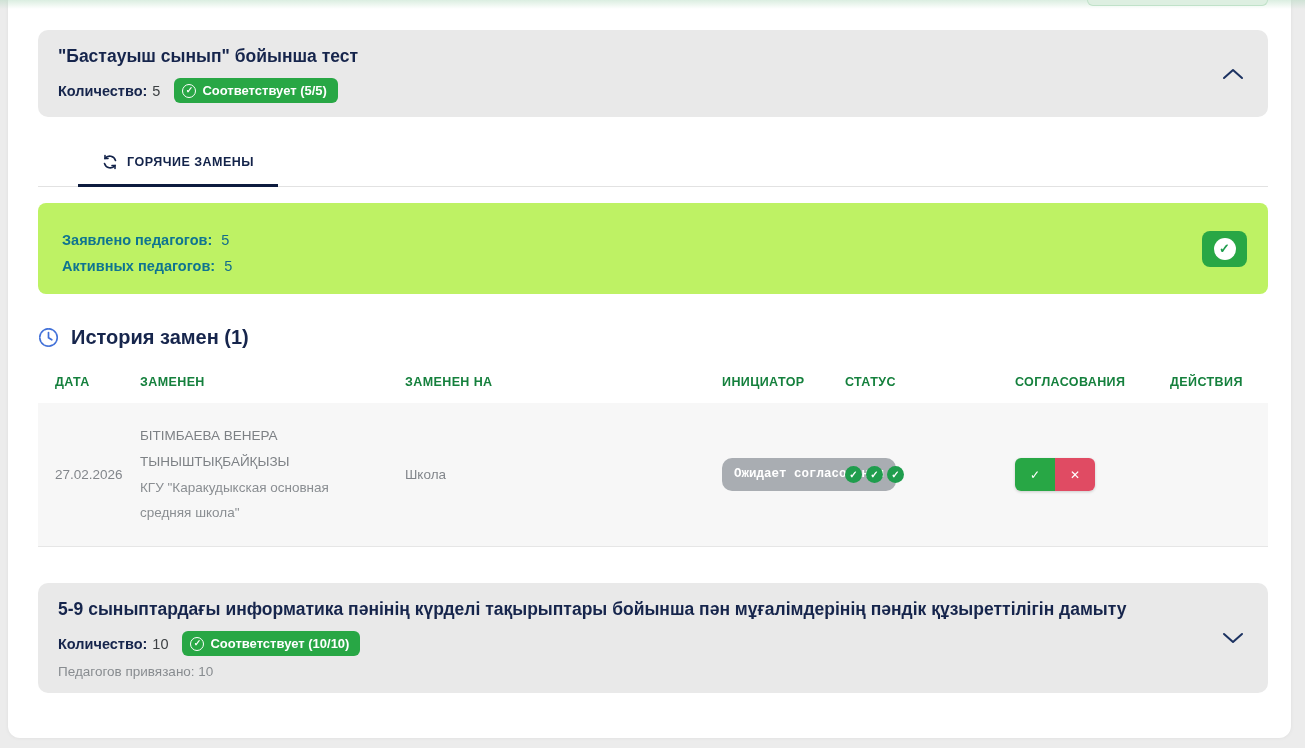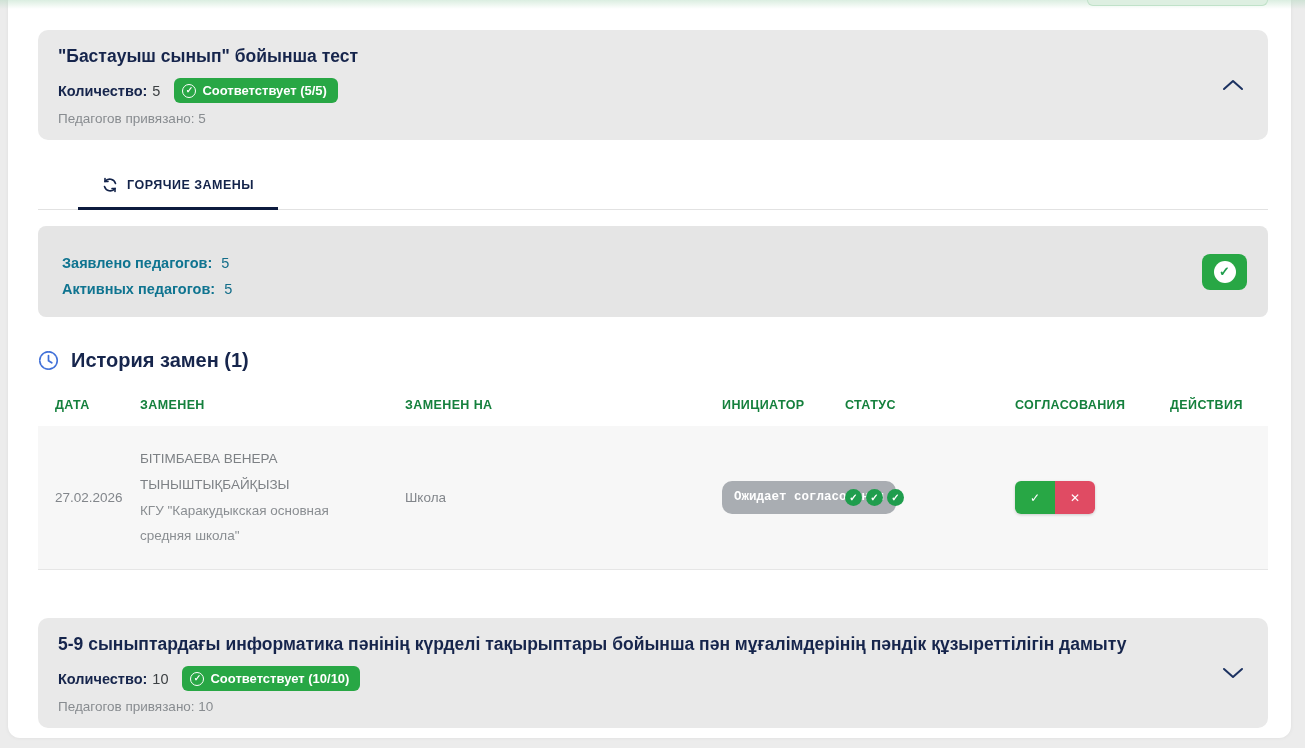--- a/index.html
+++ b/index.html
@@ -25,21 +25,21 @@
     border-radius:0 0 6px 6px; z-index:6;
   }
   .content { padding:0 23px 0 30px; position:relative; }
 
   
   .course-card {
     background:#e9e9e9; border-radius:10px; padding:13px 120px 14px 20px;
     position:relative;
   }
   .course-card.first { margin-top:30px; }
-  .course-card.second { margin-top:48px; }
+  .course-card.second { margin-top:36px; }
   .course-title {
     color:#16254c; font-size:17.5px; font-weight:bold; line-height:1.5;
   }
   .qty-row { margin-top:9px; display:flex; align-items:center; }
   .qty-label { color:#16254c; font-size:14.5px; font-weight:bold; }
   .qty-value { color:#3c4043; font-size:14.5px; margin-left:5px; }
   .badge-green {
     margin-left:14px; background:#28a745; color:#fff; font-size:13px; font-weight:bold;
     border-radius:6px; padding:5px 11px 5px 8px; display:inline-flex; align-items:center; gap:6px;
   }
@@ -64,21 +64,21 @@
     font-size:12.5px; font-weight:bold; letter-spacing:.5px; cursor:pointer;
     border:none; background:none; color:#9aa0a6; position:relative;
   }
   .tab.active { color:#13234a; }
   .tab.active::after {
     content:""; position:absolute; left:0; right:0; bottom:-1px; height:3px; background:#0d1b3e;
   }
 
   
   .info-box {
-    margin-top:16px; background:#e5e5e5; border-radius:8px;
+    margin-top:16px; background:#bef264; border-radius:8px;
     padding:24px 24px; position:relative; height:91px;
   }
   .info-line { font-size:14.5px; line-height:1.8; }
   .info-label { color:#0f7490; font-weight:bold; }
   .info-value { color:#136d89; margin-left:5px; }
   .confirm-btn {
     position:absolute; right:21px; top:50%; transform:translateY(-50%);
     width:45px; height:36px; background:#28a745; border:none; border-radius:8px;
     display:flex; align-items:center; justify-content:center; cursor:pointer;
   }
@@ -145,21 +145,20 @@
     <section class="course-card first">
       <div class="course-title">"Бастауыш сынып" бойынша тест</div>
       <div class="qty-row">
         <span class="qty-label">Количество:</span>
         <span class="qty-value">5</span>
         <span class="badge-green">
           <span class="badge-check-circle">✓</span>
           <span>Соответствует (5/5)</span>
         </span>
       </div>
-      <div class="bound-row">Педагогов привязано: 5</div>
       <button class="collapse-btn">
         <span>
           <svg width="22" height="12" viewBox="0 0 22 12">
               <polyline points="2,10 11,2 20,10" fill="none" stroke="#1c3261" stroke-width="2" stroke-linecap="round" stroke-linejoin="round"></polyline>
             </svg>
         </span>
       </button>
     </section>
 
     <nav class="tabbar">

